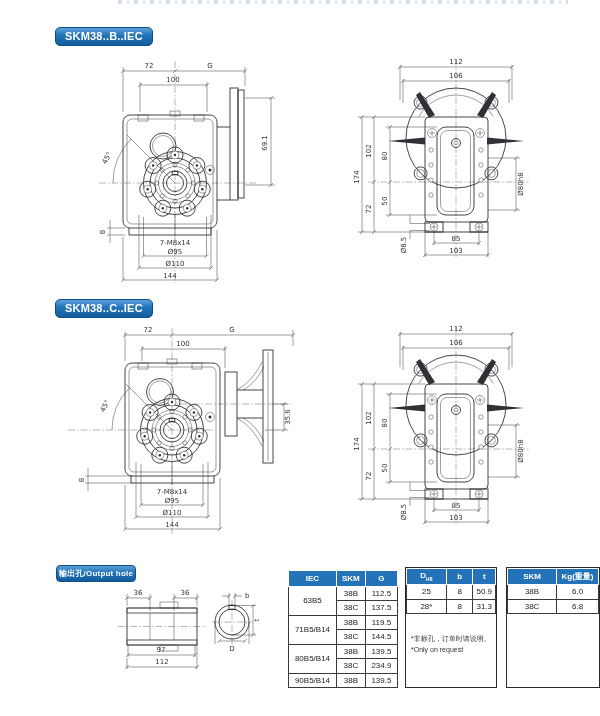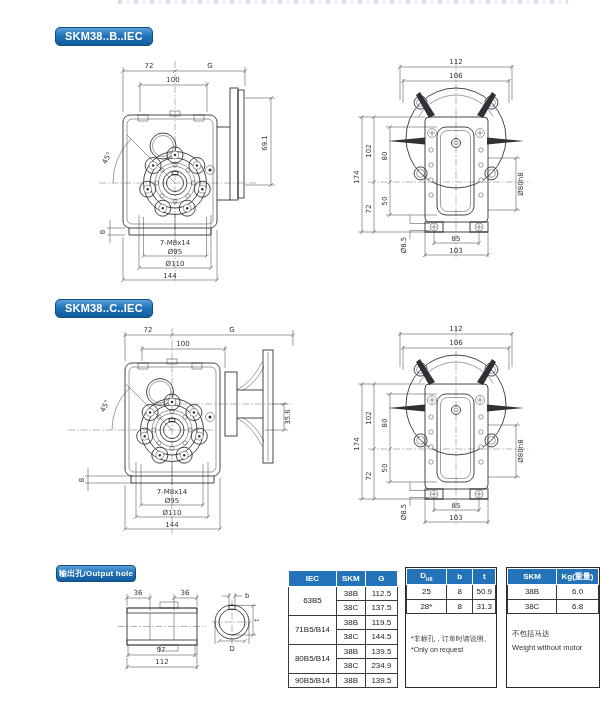--- a/index.html
+++ b/index.html
@@ -496,19 +496,15 @@
       <tr>
         <td>38B</td>
         <td>6.0</td>
       </tr>
       <tr>
         <td>38C</td>
         <td>6.8</td>
       </tr>
     </tbody>
       </table>
-    <div class="note2">
-      <div>不包括马达</div>
-      <div>Weight without motor</div>
-    </div>
   </div>
 
 </div>
 
 </body></html>

